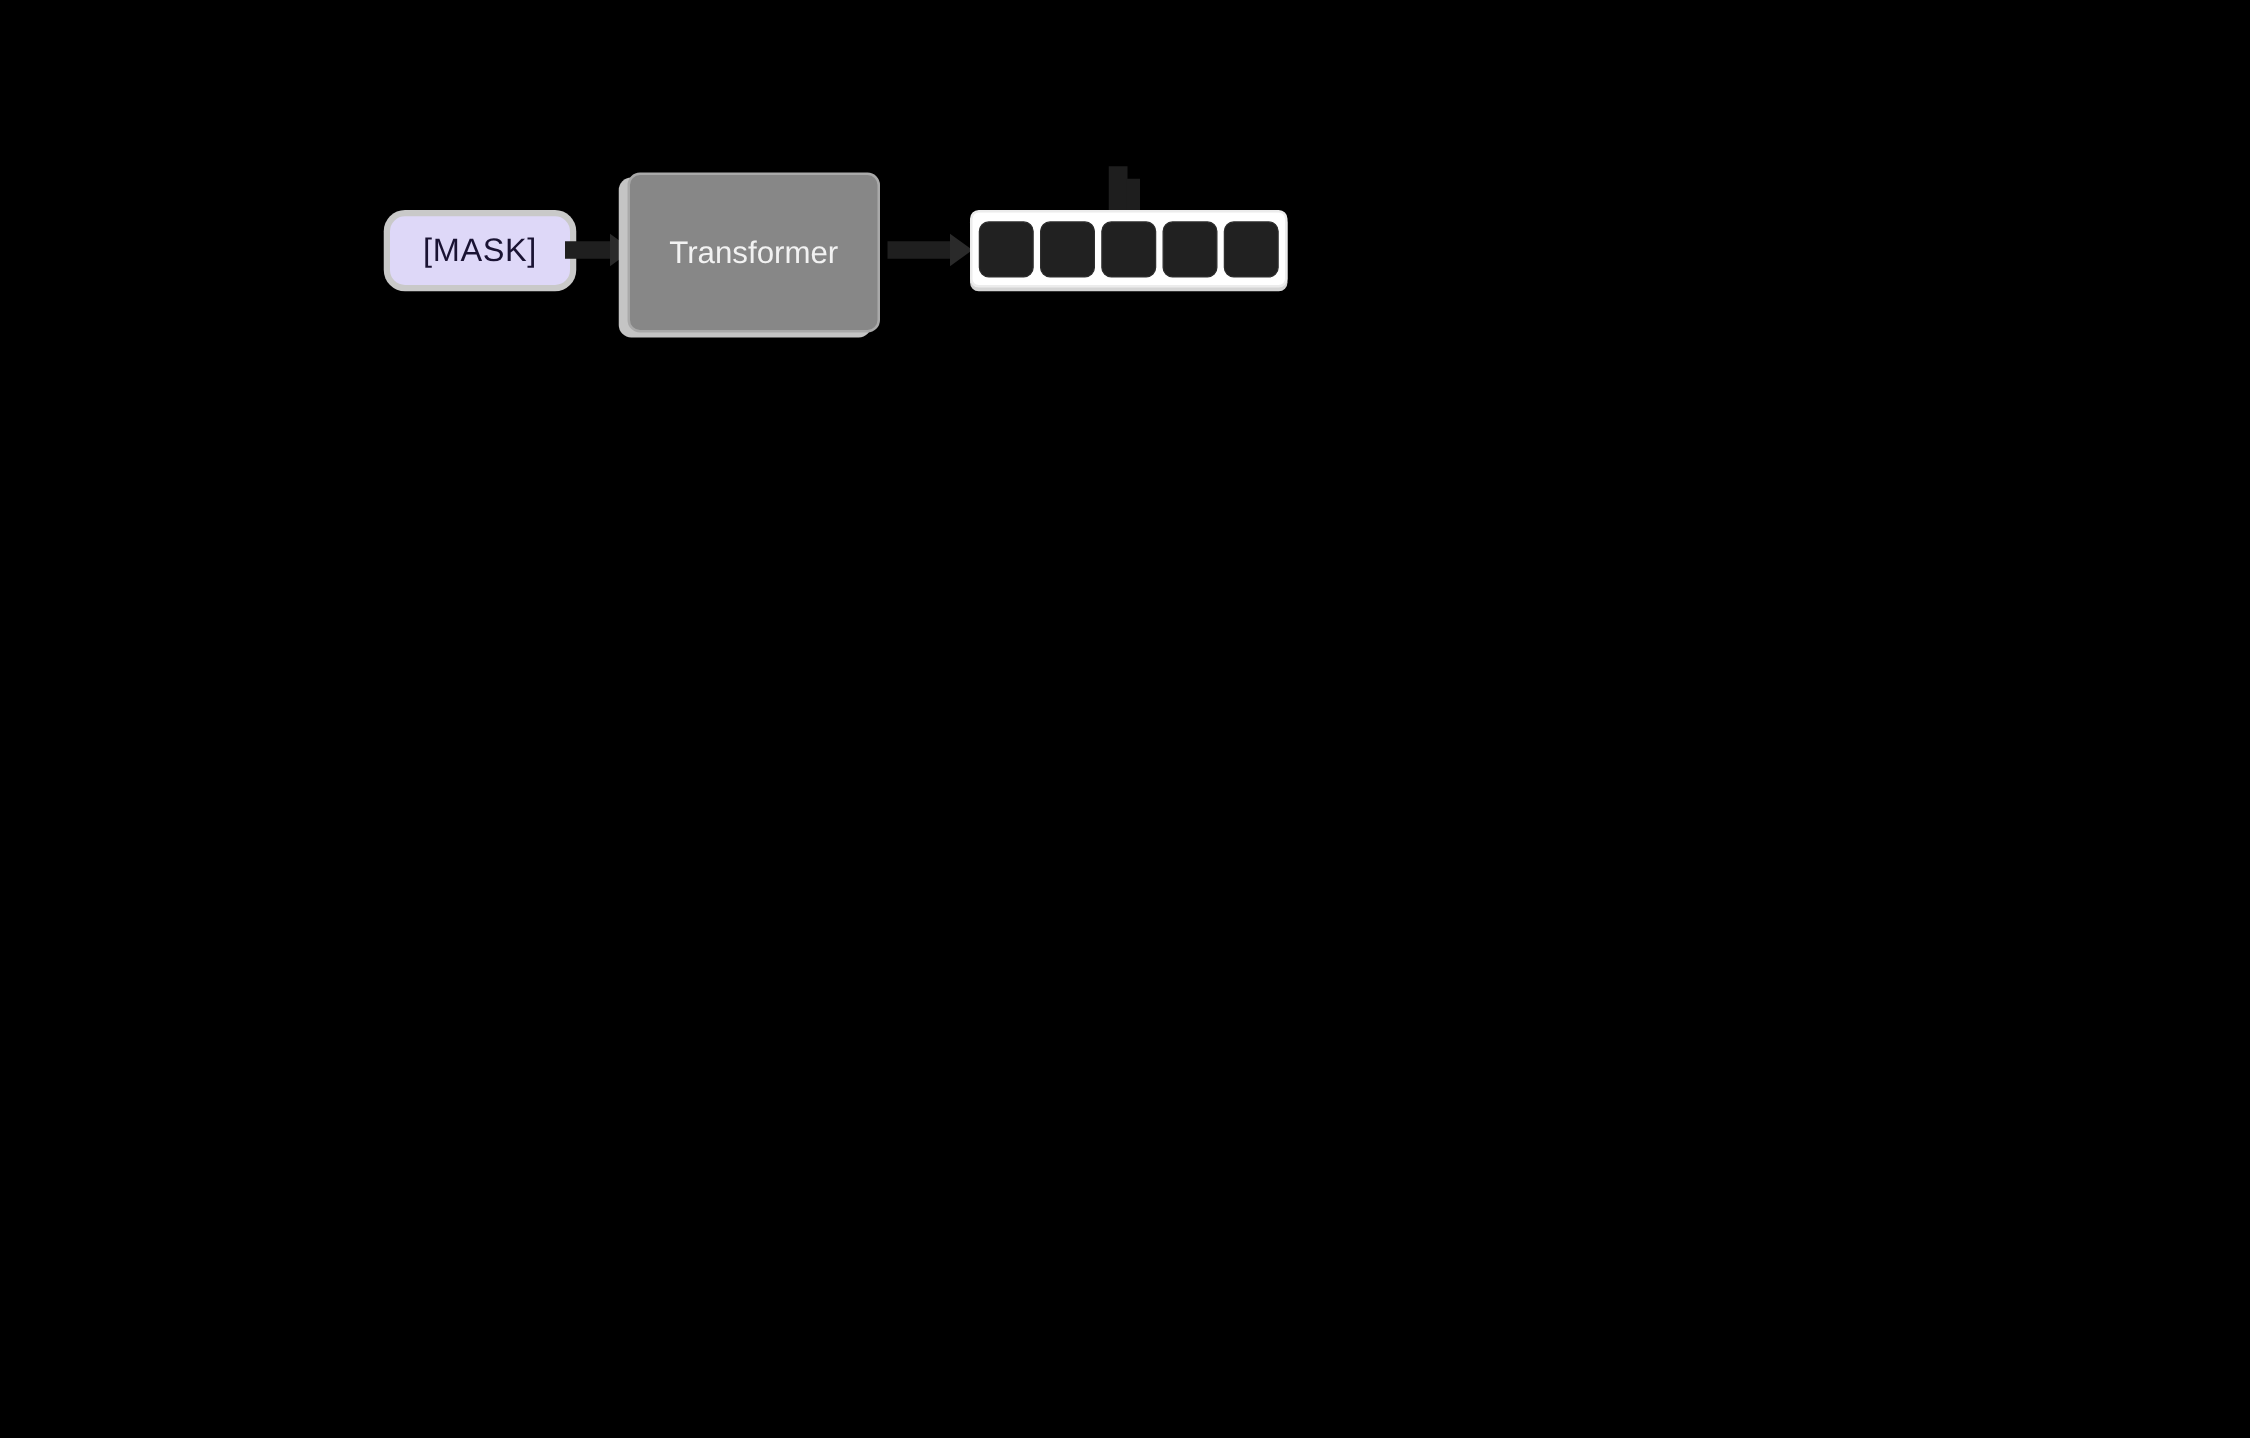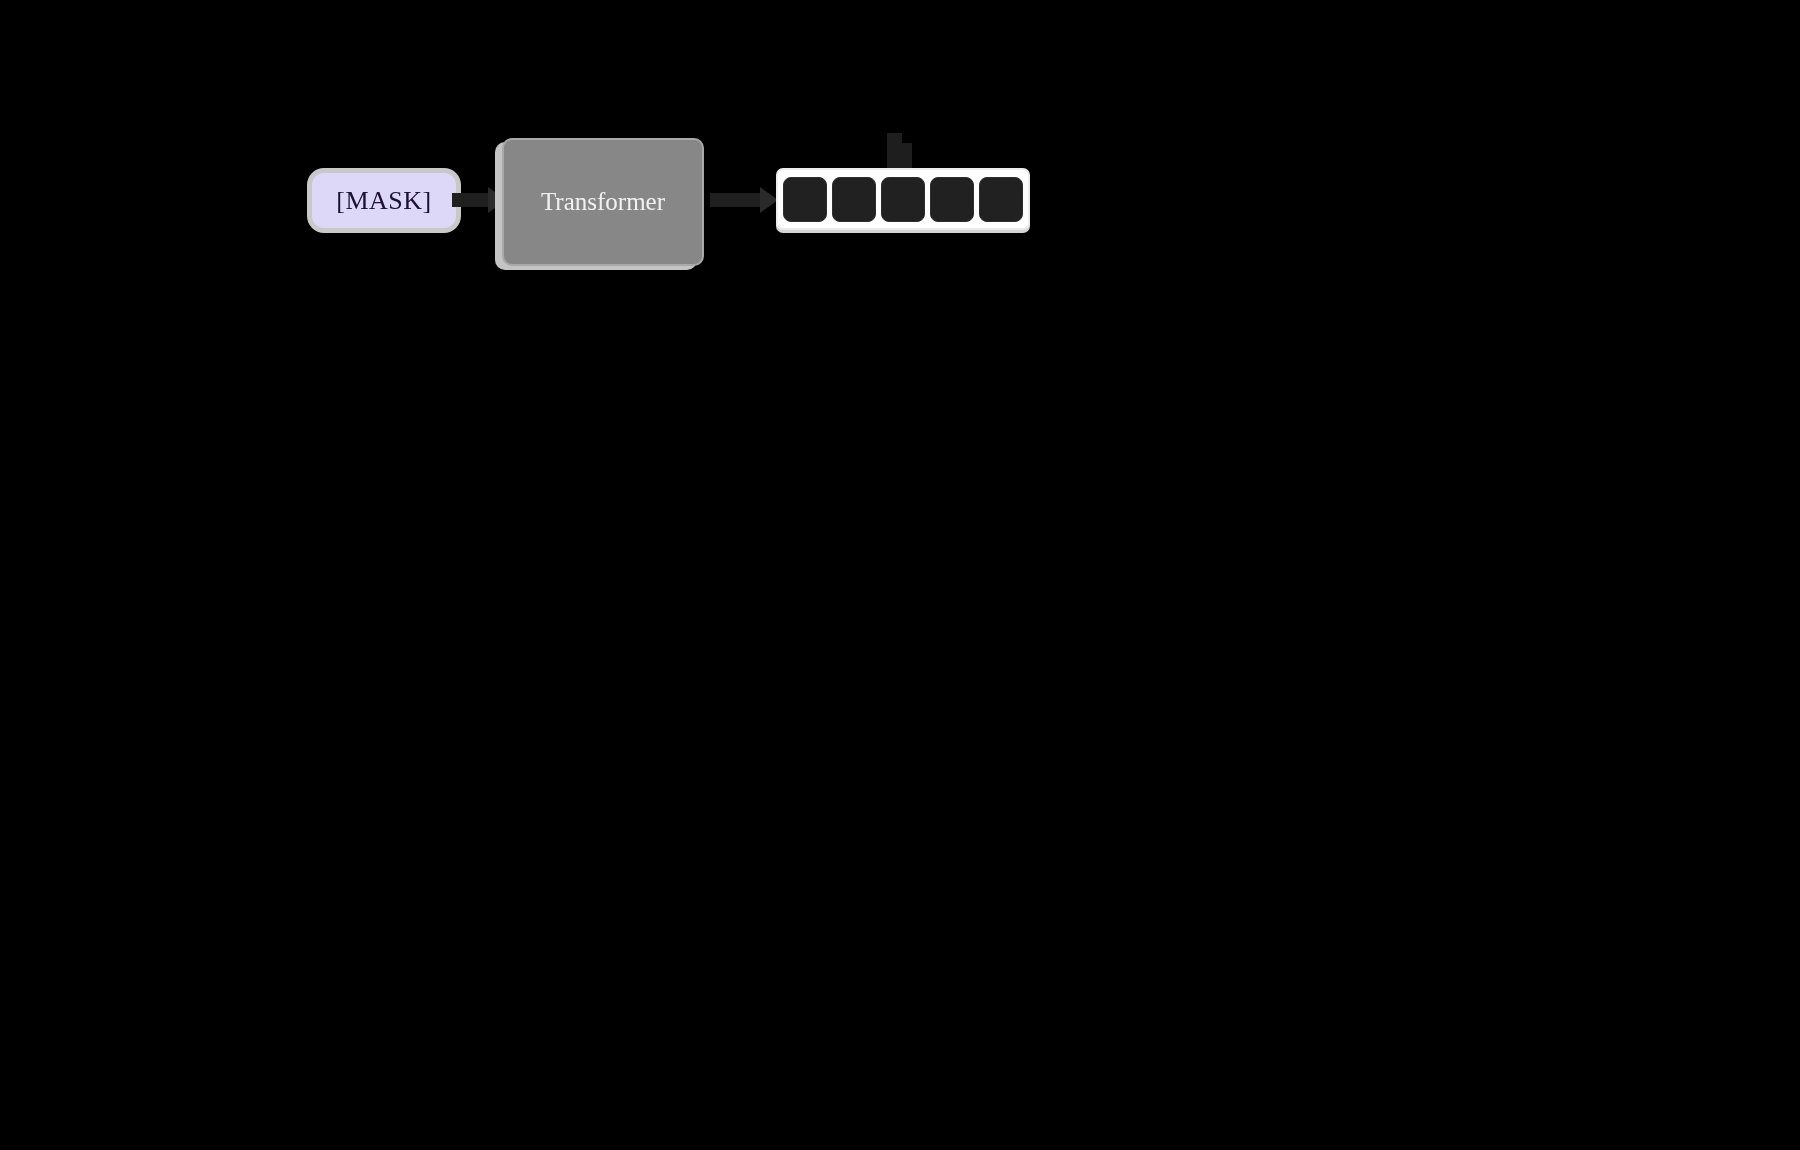--- a/index.html
+++ b/index.html
@@ -6,21 +6,21 @@
     margin: 0;
     padding: 0;
     background: #000000;
   }
   .canvas {
     position: relative;
     width: 1496px;
     height: 1150px;
     background: #000000;
     overflow: hidden;
-    font-family: Liberation Serif, serif;
+    font-family: Liberation Sans, sans-serif;
   }
 
   
   .mask-node {
     position: absolute;
     left: 312px;
     top: 173px;
     width: 144px;
     height: 55px;
     background: #ded8f8;

